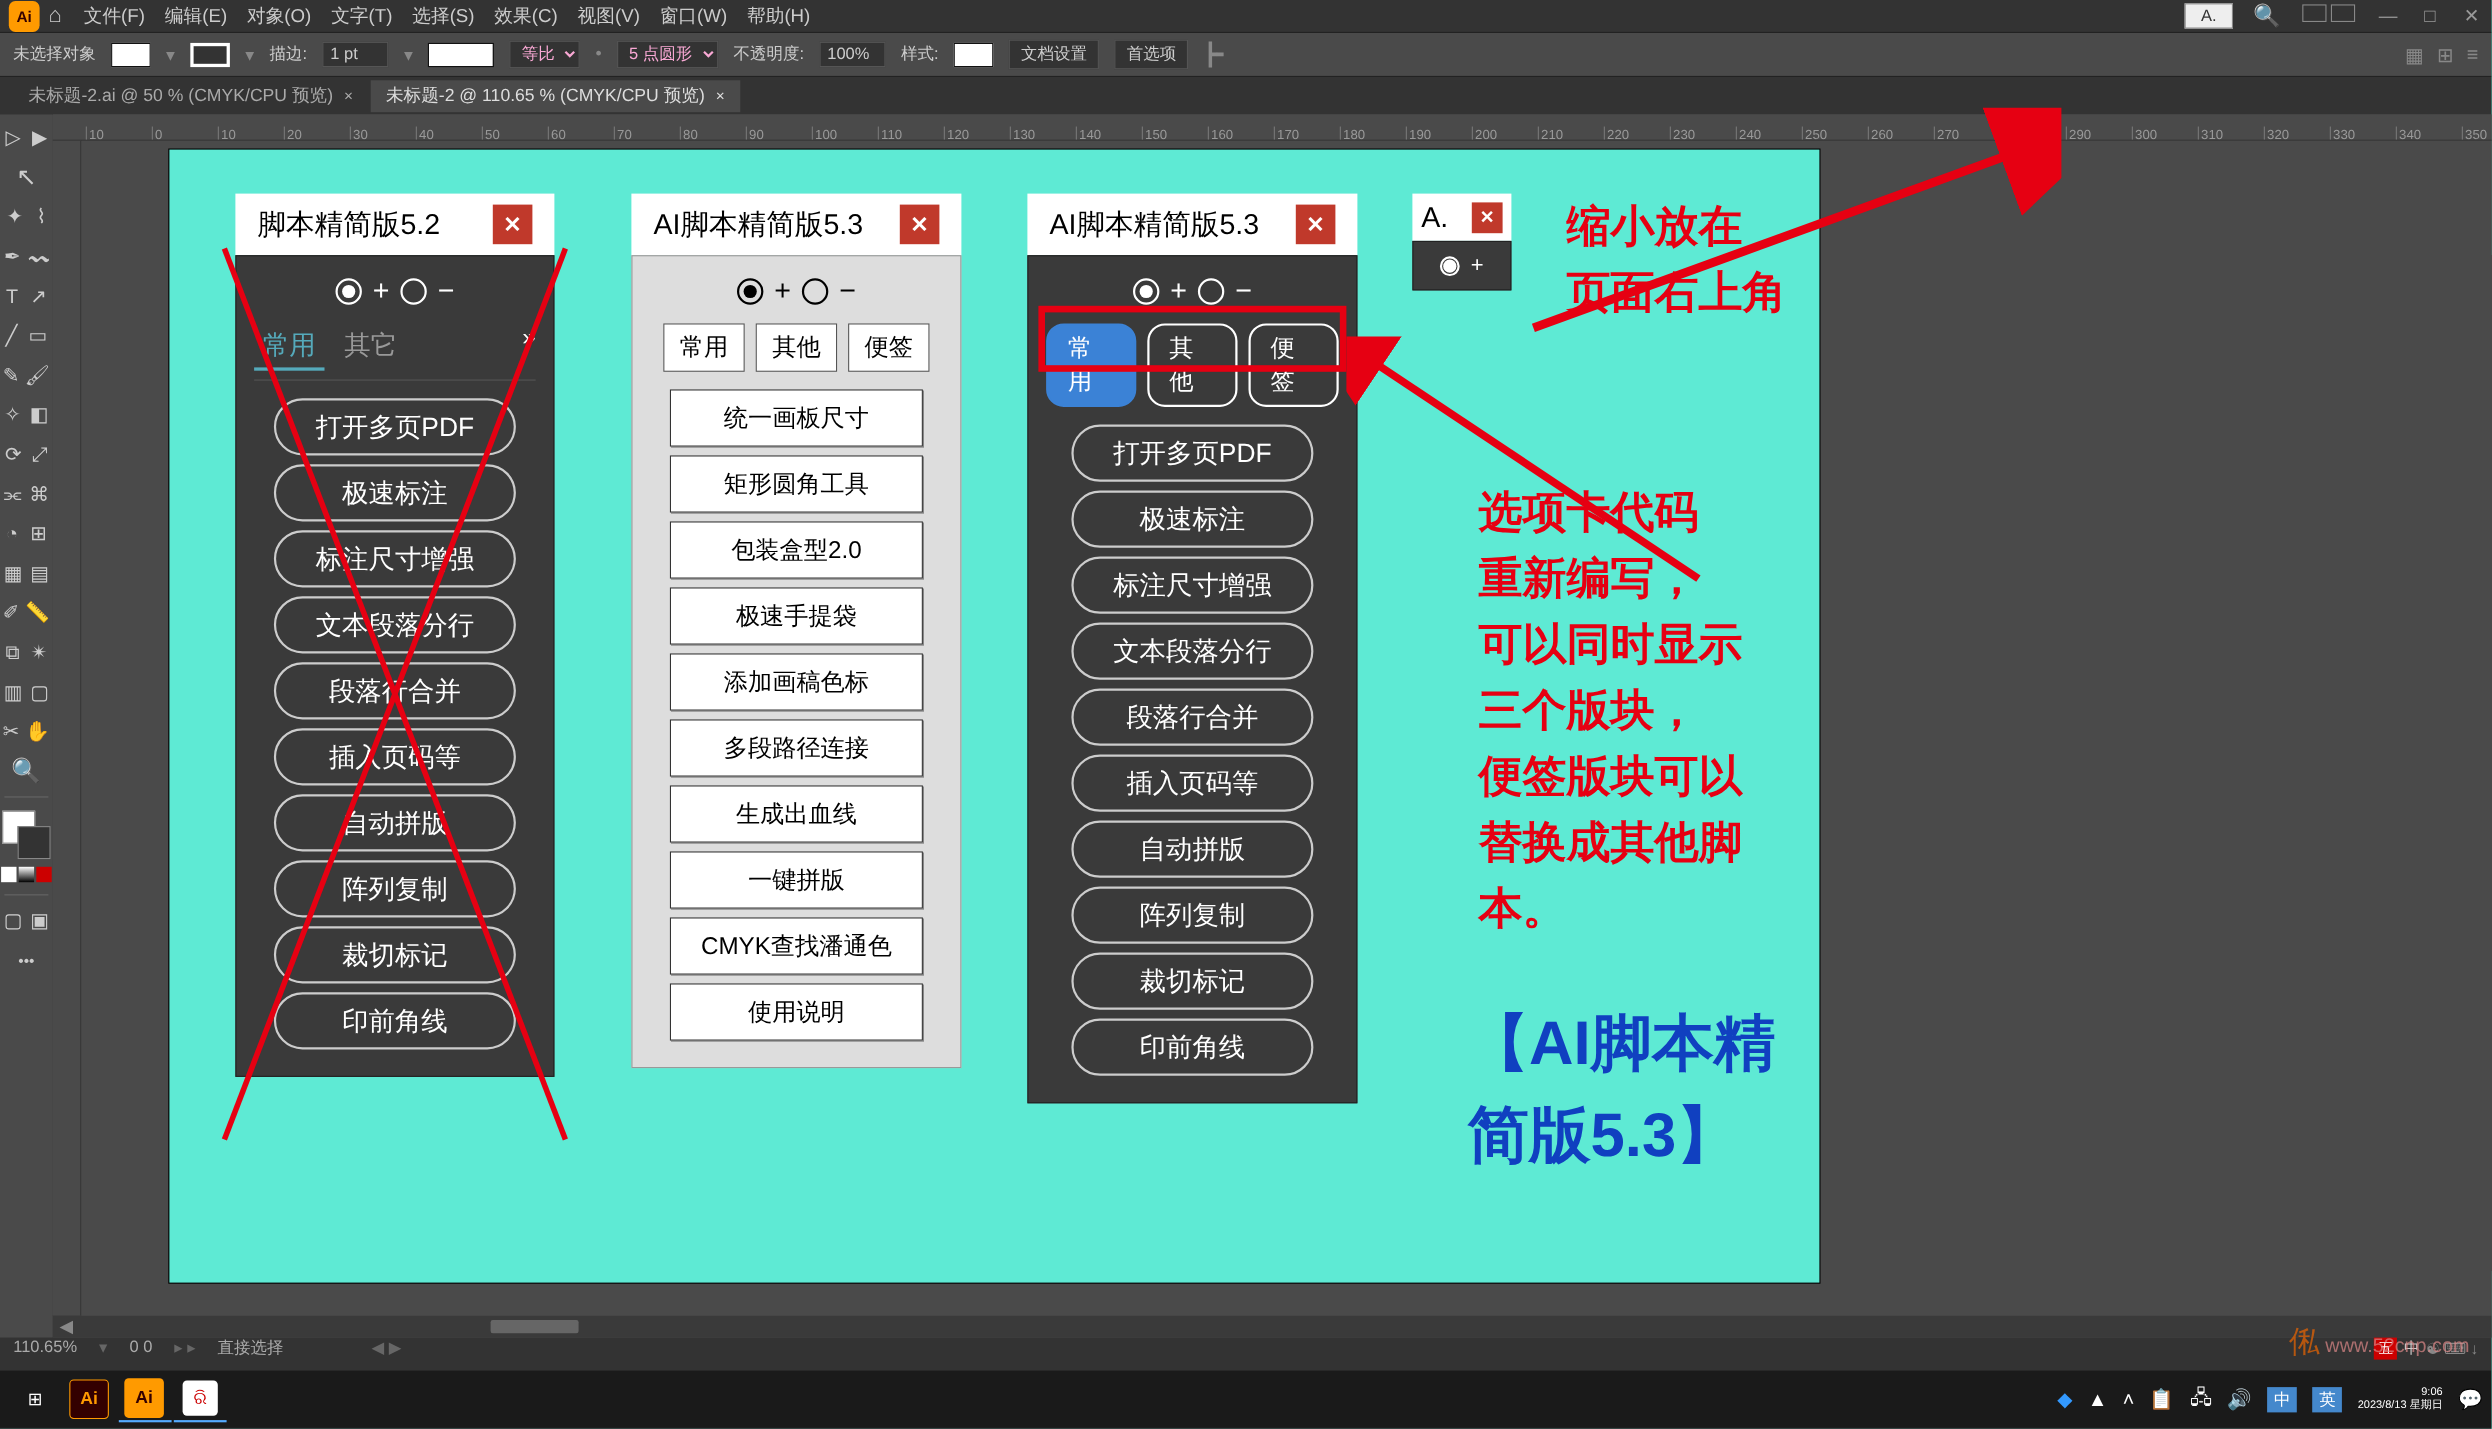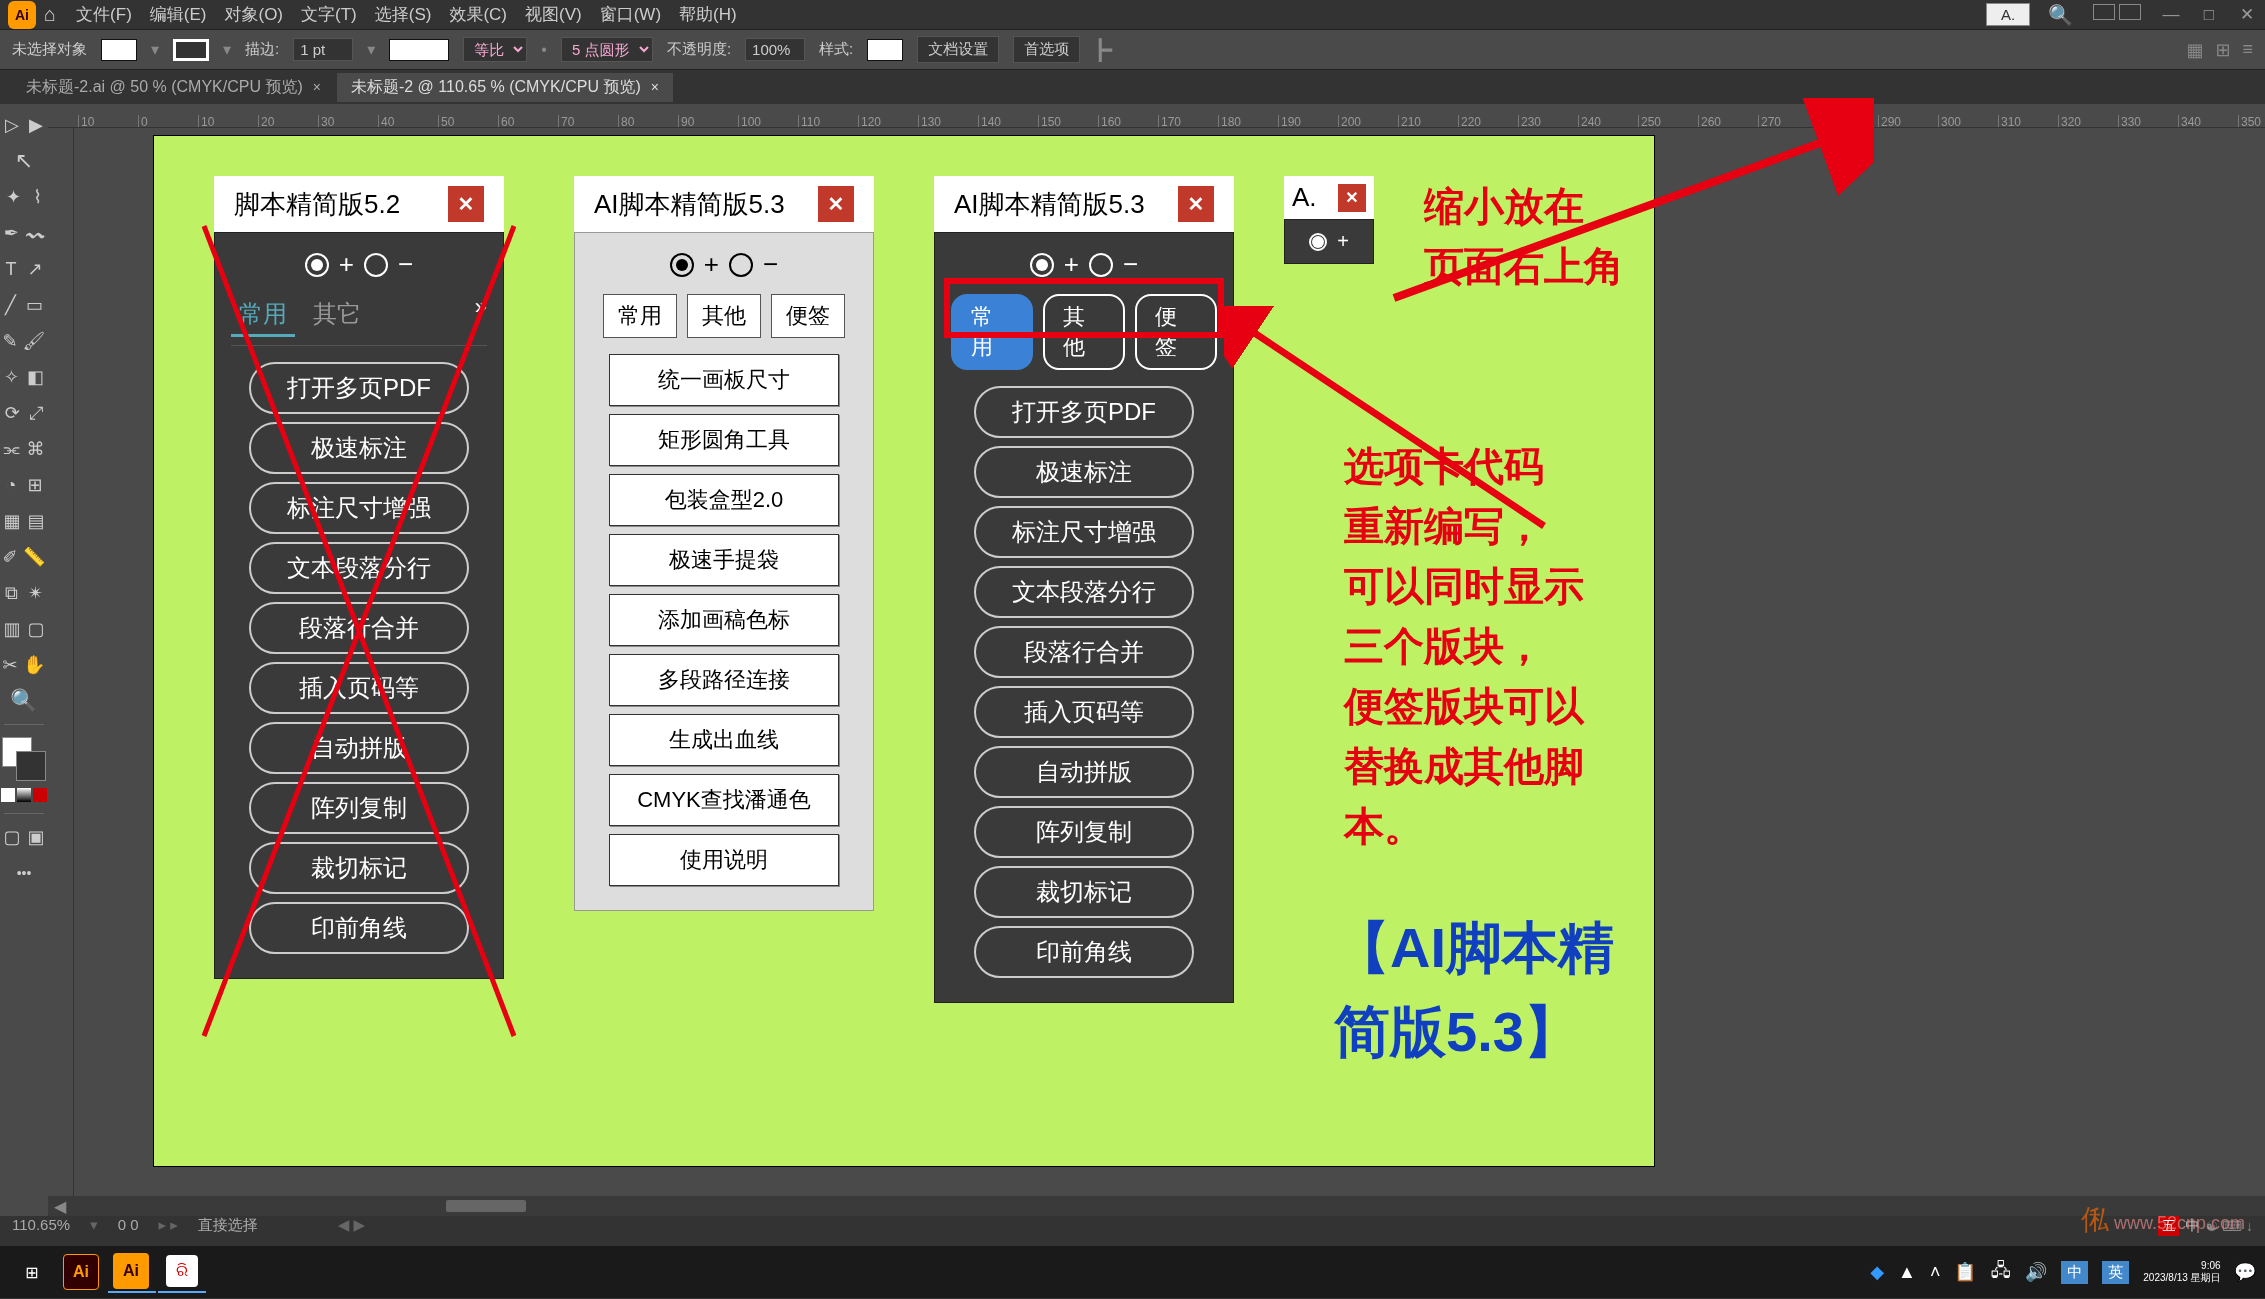--- a/index.html
+++ b/index.html
@@ -44,21 +44,21 @@
 .color-bg{width:30px;height:30px;background:#333;border:1px solid #888;position:absolute;bottom:0;right:0}
 .mini-swatch{width:14px;height:14px;display:inline-block;margin:1px}
 
 
 .canvas-wrap{flex:1;display:flex;flex-direction:column;background:#4a4a4a}
 .ruler-h{height:24px;background:#4a4a4a;color:#999;font-size:12px;display:flex;align-items:flex-end;padding-left:30px;overflow:hidden;white-space:nowrap;border-bottom:1px solid #333}
 .ruler-h span{display:inline-block;width:60px;text-align:left;border-left:1px solid #777;padding-left:2px;height:12px}
 .canvas-body{flex:1;display:flex}
 .ruler-v{width:26px;background:#4a4a4a;border-right:1px solid #333}
 .canvas{flex:1;background:#4a4a4a;position:relative}
-.artboard{position:absolute;left:80px;top:8px;width:1500px;height:1030px;background:#bef264;box-shadow:0 0 0 1px #000}
+.artboard{position:absolute;left:80px;top:8px;width:1500px;height:1030px;background:#5eead4;box-shadow:0 0 0 1px #000}
 
 
 .panel{position:absolute}
 .panel-title{background:#fff;color:#000;font-size:26px;padding:10px 20px;display:flex;align-items:center;justify-content:space-between}
 .close-btn{background:#c0392b;color:#fff;width:36px;height:36px;display:flex;align-items:center;justify-content:center;font-size:20px;font-weight:bold;margin-left:20px}
 
 .panel-dark{background:#3a3a3a;padding:16px;border:1px solid #222}
 .panel-light{background:#ddd;padding:16px;border:1px solid #999}
 .radio-row{display:flex;align-items:center;gap:10px;color:#fff;font-size:26px;margin-bottom:14px;justify-content:center}
 .radio-row.light{color:#000}
@@ -336,20 +336,21 @@
                 <span class="tab-box">便签</span>
               </div>
               <div id="p53l-btns">
                   <div class="btn-rect">统一画板尺寸</div>
                   <div class="btn-rect">矩形圆角工具</div>
                   <div class="btn-rect">包装盒型2.0</div>
                   <div class="btn-rect">极速手提袋</div>
                   <div class="btn-rect">添加画稿色标</div>
                   <div class="btn-rect">多段路径连接</div>
                   <div class="btn-rect">生成出血线</div>
+                  <div class="btn-rect">一键拼版</div>
                   <div class="btn-rect">CMYK查找潘通色</div>
                   <div class="btn-rect">使用说明</div>
                 </div>
             </div>
           </div>
 
           <div class="panel" style="left:780px;top:40px;width:300px">
             <div class="panel-title">
               <span>AI脚本精简版5.3</span>
               <span class="close-btn">✕</span>

